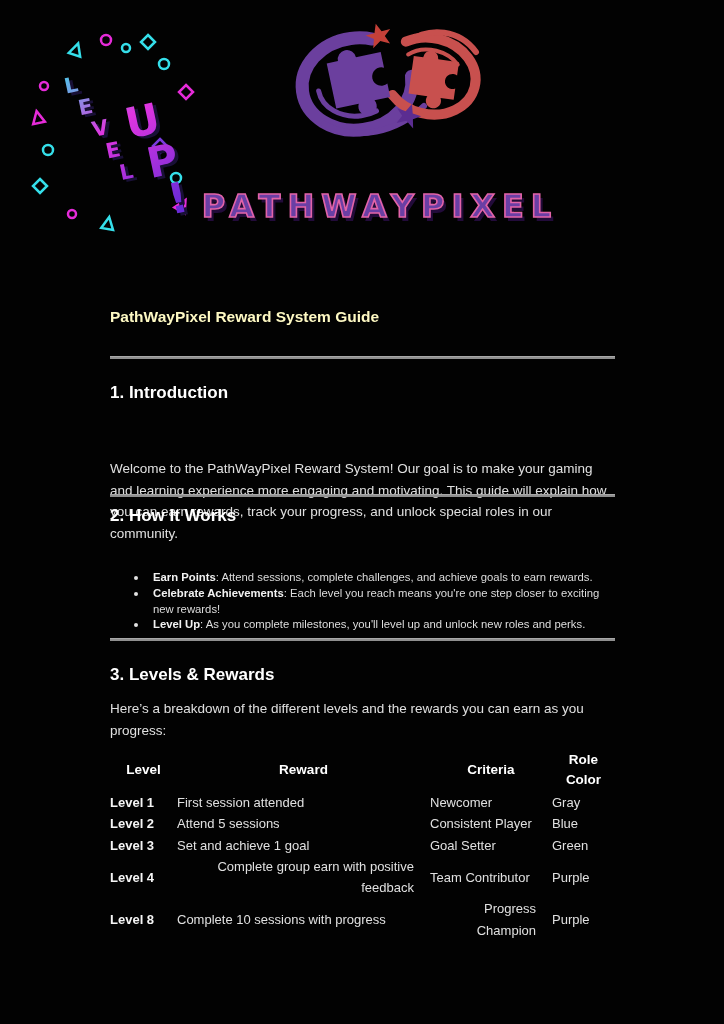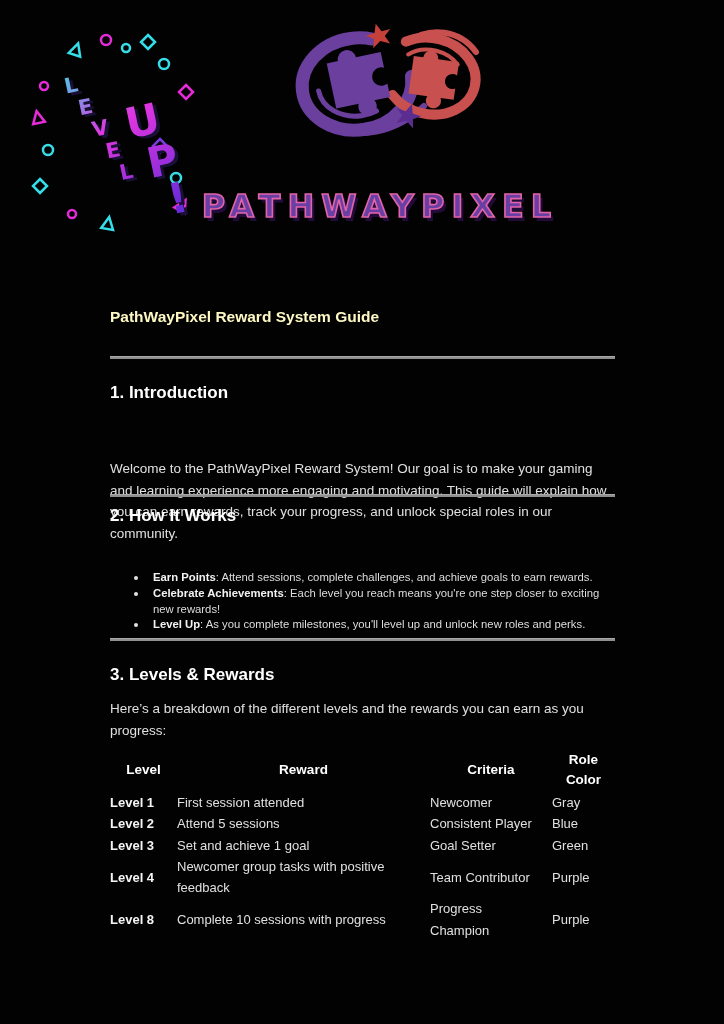--- a/index.html
+++ b/index.html
@@ -33,21 +33,21 @@
 
   .bullets{position:absolute;left:0;top:246px;width:490px;margin-top:16px;}
   .bullet-item{position:relative;padding-left:43px;font-size:11.3px;line-height:15.8px;color:#dedede;}
   .bullet-dot{position:absolute;left:24px;top:6px;width:4px;height:4px;border-radius:50%;background:#e2e2e2;}
   .b-label{font-weight:bold;color:#f2f2f2;}
 
   .table{position:absolute;left:0;top:440px;width:505px;display:grid;
          grid-template-columns:67px 253px 122px 63px;font-size:13px;color:#e0e0e0;}
   .th{font-weight:bold;color:#fff;font-size:13.5px;text-align:center;
       display:flex;align-items:center;justify-content:center;min-height:44px;line-height:20px;}
-  .td{display:flex;align-items:center;line-height:21.3px;min-height:21.3px;padding-right:8px;box-sizing:border-box;}
+  .td{display:flex;align-items:center;line-height:21.3px;min-height:21.3px;padding-right:16px;box-sizing:border-box;text-align:right;}
   .td-level{font-weight:bold;color:#f5f5f5;}
 </style>
 </head>
 <body>
 
 <div class="page">
 
   <svg class="levelup-svg" viewBox="0 0 178 208">
     <defs>
       <linearGradient id="lug" gradientUnits="userSpaceOnUse" x1="40" y1="30" x2="110" y2="200">
@@ -171,21 +171,21 @@
       <div class="td">Attend 5 sessions</div>
       <div class="td">Consistent Player</div>
       <div class="td">Blue</div>
 
       <div class="td td-level">Level 3</div>
       <div class="td">Set and achieve 1 goal</div>
       <div class="td">Goal Setter</div>
       <div class="td">Green</div>
 
       <div class="td td-level">Level 4</div>
-      <div class="td">Newcomer group tasks with positive feedback</div>
+      <div class="td">Complete group earn with positive feedback</div>
       <div class="td">Team Contributor</div>
       <div class="td">Purple</div>
 
       <div class="td td-level">Level 8</div>
       <div class="td">Complete 10 sessions with progress</div>
       <div class="td">Progress Champion</div>
       <div class="td">Purple</div>
     </div>
 
   </div>

